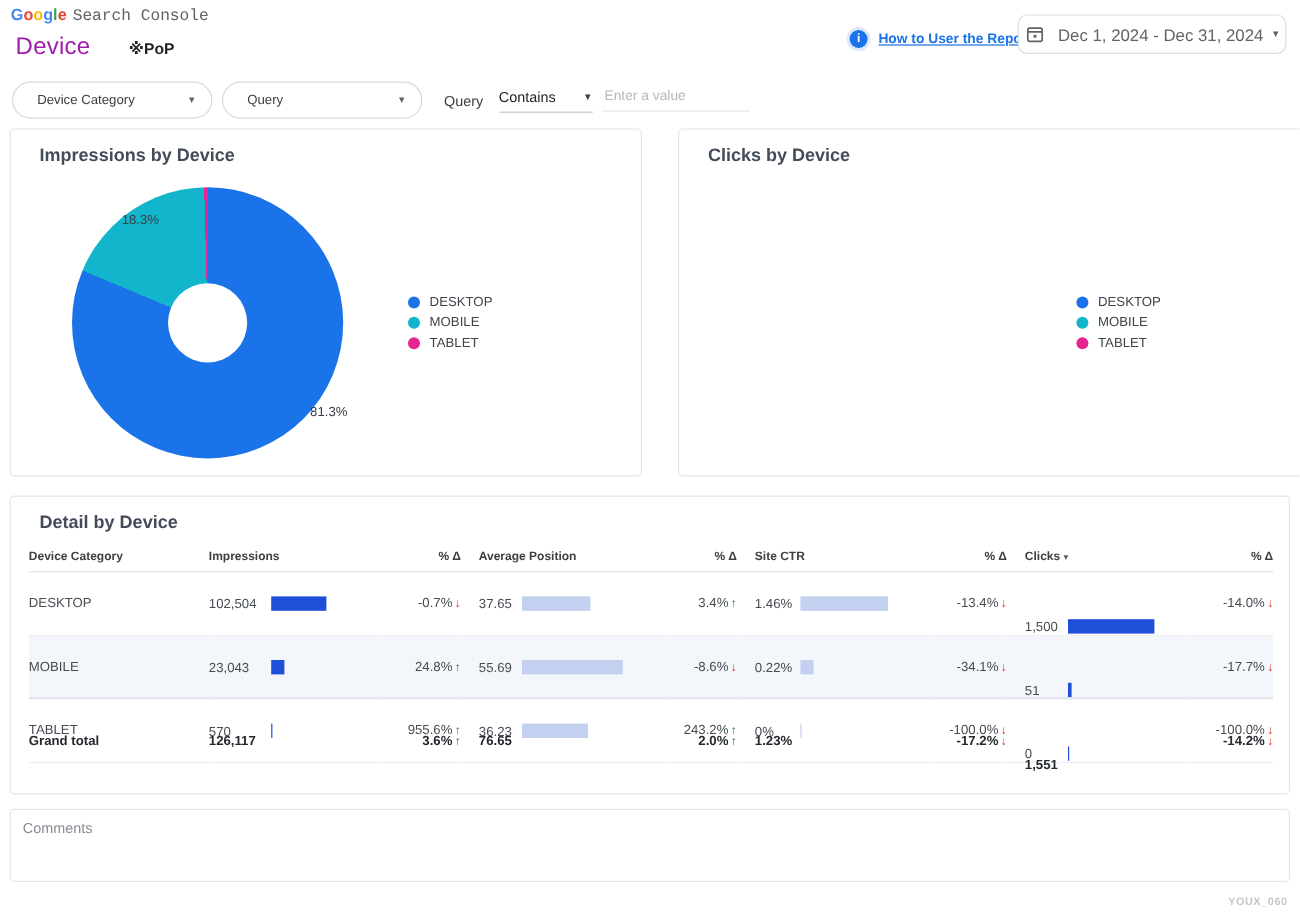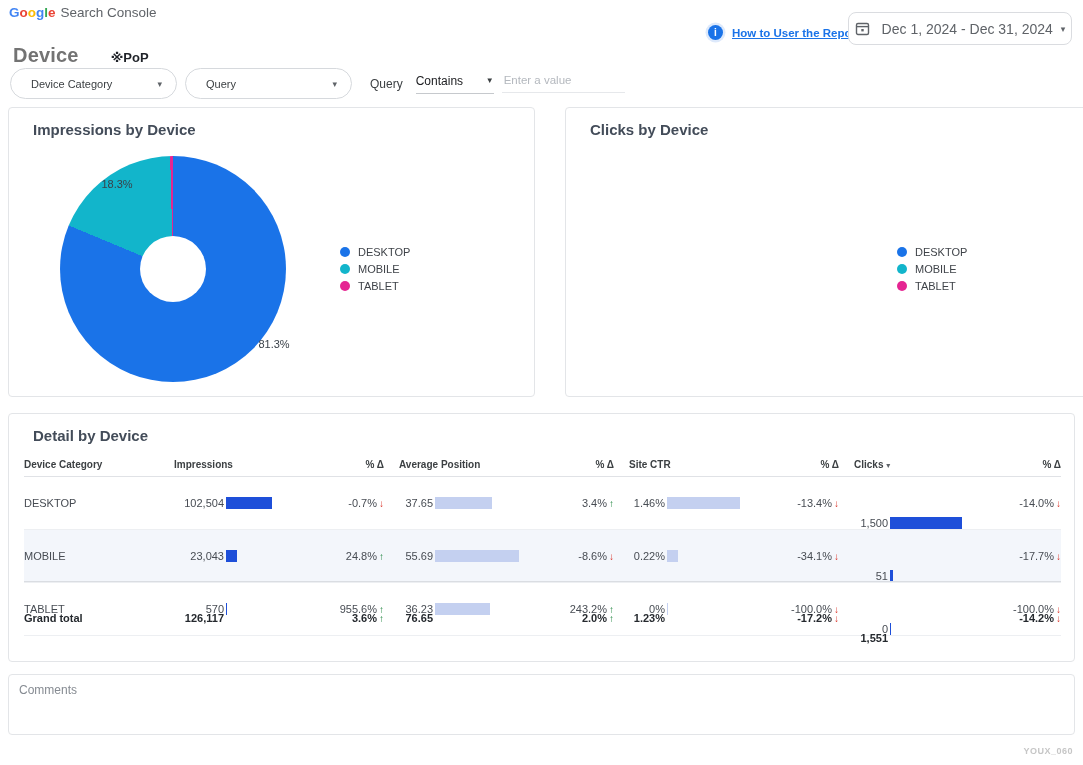--- a/index.html
+++ b/index.html
@@ -2,23 +2,23 @@
 <html><head>
 <meta charset="utf-8">
 <style>
   * { margin:0; padding:0; box-sizing:border-box; }
   html,body { width:1083px; height:765px; background:#fff; overflow:hidden;
     font-family:"Liberation Sans","DejaVu Sans",sans-serif; position:relative; }
 
   
   .logo-row { position:absolute; left:9px; top:5px; font-size:13.5px; }
   .logo-row .g-letter { font-weight:bold; }
-  .logo-row .product { color:#5f6368; margin-left:5px; }
+  .logo-row .product { color:#5f6368; margin-left:5px;font-family:Liberation Mono, monospace; }
   .title-row { position:absolute; left:13px; top:28px; display:flex; align-items:baseline; }
-  .page-title { font-size:20px; font-weight:bold; color:#737373; letter-spacing:.2px;margin-top:16px; }
+  .page-title { font-size:20px; font-weight:normal; color:#a21caf; letter-spacing:.2px; }
   .pop-note { font-size:13px; font-weight:bold; color:#1f2228; margin-left:32px; }
 
   .help-row { position:absolute; left:708px; top:25px; display:flex; align-items:center; }
   .info-icon { width:15px; height:15px; border-radius:50%; background:#1a73e8; color:#fff;
     font-size:10px; font-weight:bold; display:flex; align-items:center; justify-content:center;
     box-shadow:0 0 0 2.5px #dde9fb; }
   .help-link { margin-left:9px; font-size:11.5px; font-weight:bold; color:#1a73e8;
     text-decoration:underline; cursor:pointer; }
 
   .date-box { position:absolute; left:848px; top:12px; width:224px; height:33px;
@@ -62,21 +62,21 @@
 
   
   .table-panel { position:absolute; left:8px; top:413px; width:1067px; height:249px; }
   .dtable { position:absolute; left:15px; top:42px; width:1037px; border-collapse:collapse; table-layout:fixed; }
   .dtable th { font-size:10px; font-weight:bold; color:#3c4043; padding:3px 0 6px 0;
     border-bottom:1px solid #e0e2e6; text-align:left; cursor:pointer; }
   .dtable th.r, .dtable td.r { text-align:right; }
   .dtable td { font-size:11px; color:#474c53; height:23px; border-bottom:1px solid #edeff2;
     vertical-align:middle; white-space:nowrap; }
   .row-alt td { background:#f3f6fb; }
-  .num { display:inline-block; text-align:right; }
+  .num { display:inline-block; }
   .w-imp { width:50px; } .w-avg { width:34px; } .w-ctr { width:36px; } .w-clk { width:34px;margin-top:40px; }
   .bar { display:inline-block; height:12px; margin-left:2px; vertical-align:-2px; }
   .bar.dark { background:#1e4fd9; }
   .bar.light { background:#c4d0f0; }
   .arrow { font-size:10px; margin-left:2px; }
   .gtable { position:absolute; left:15px; bottom:8px; width:1037px; border-collapse:collapse; table-layout:fixed; }
   .gtable td { font-size:11px; font-weight:bold; color:#25292e; border-top:1px solid #dadde2;
     padding:10px 0 9px 0; white-space:nowrap; }
   .gtable td.r { text-align:right; }
 

